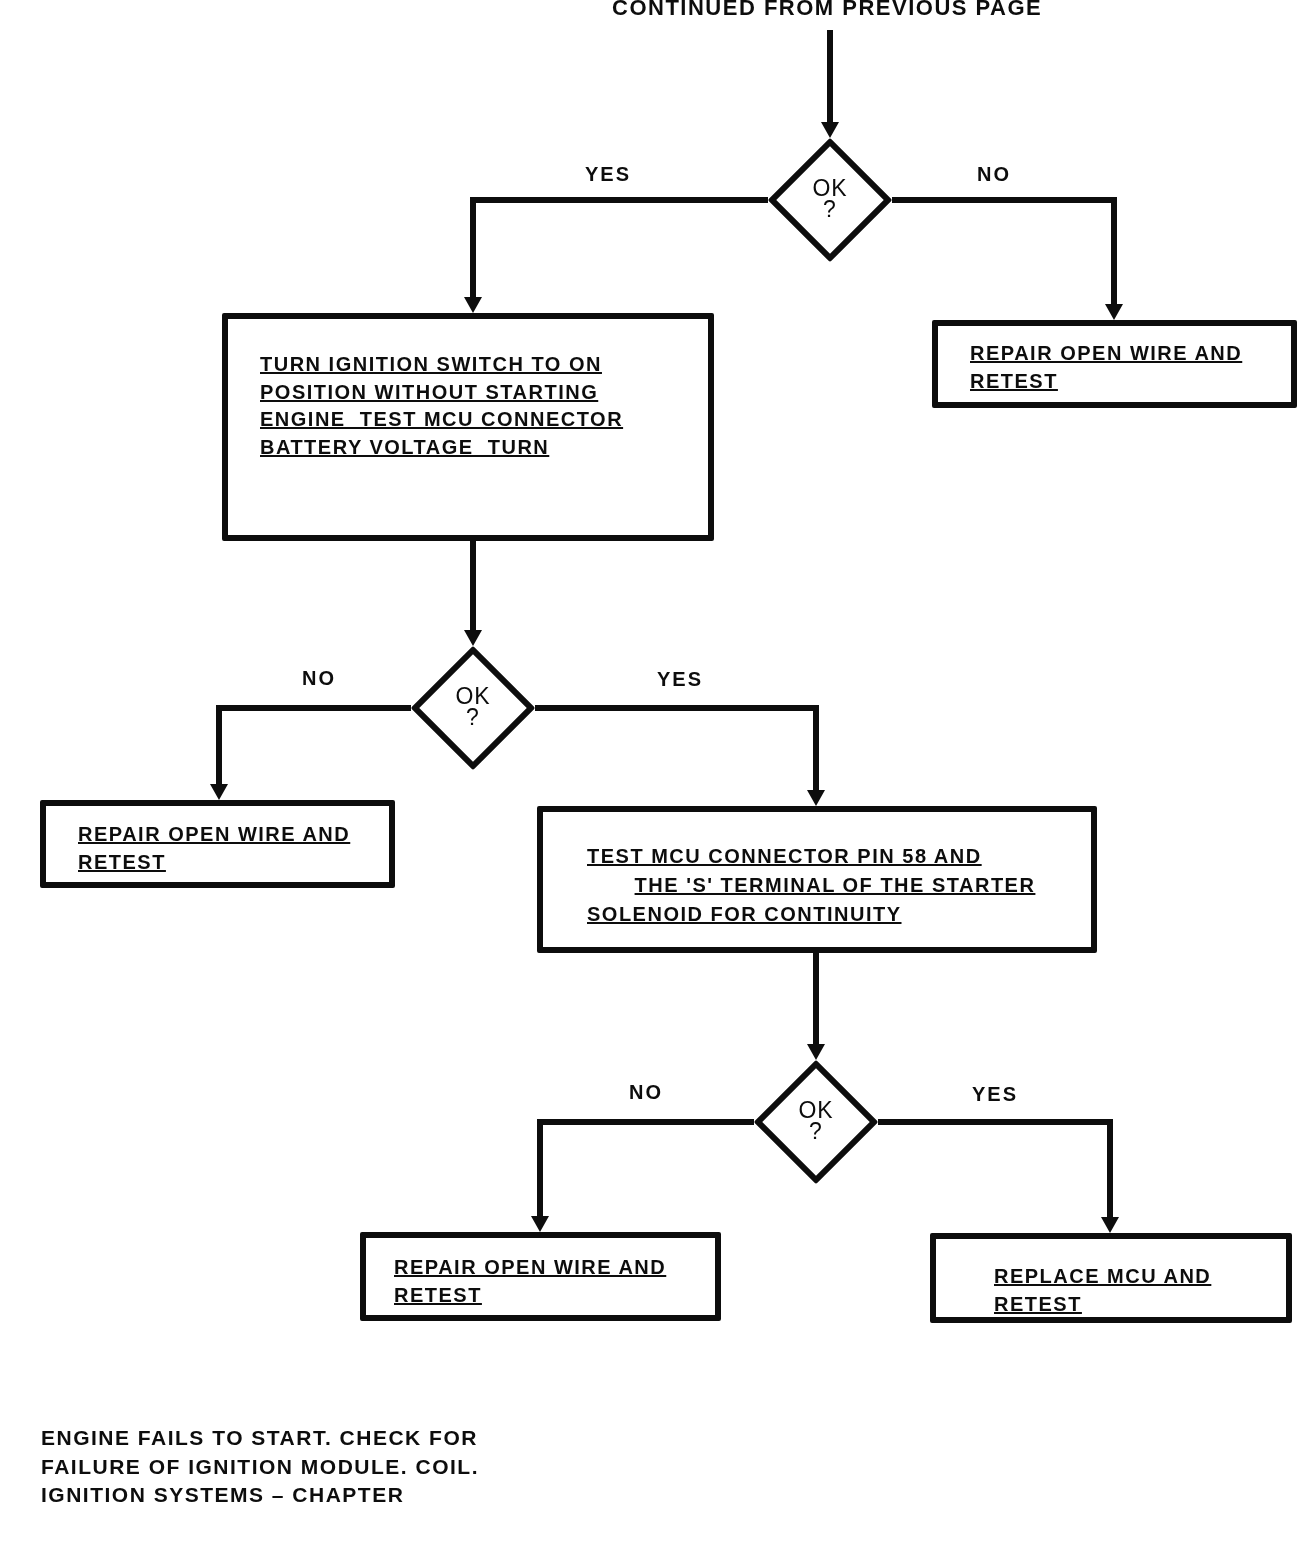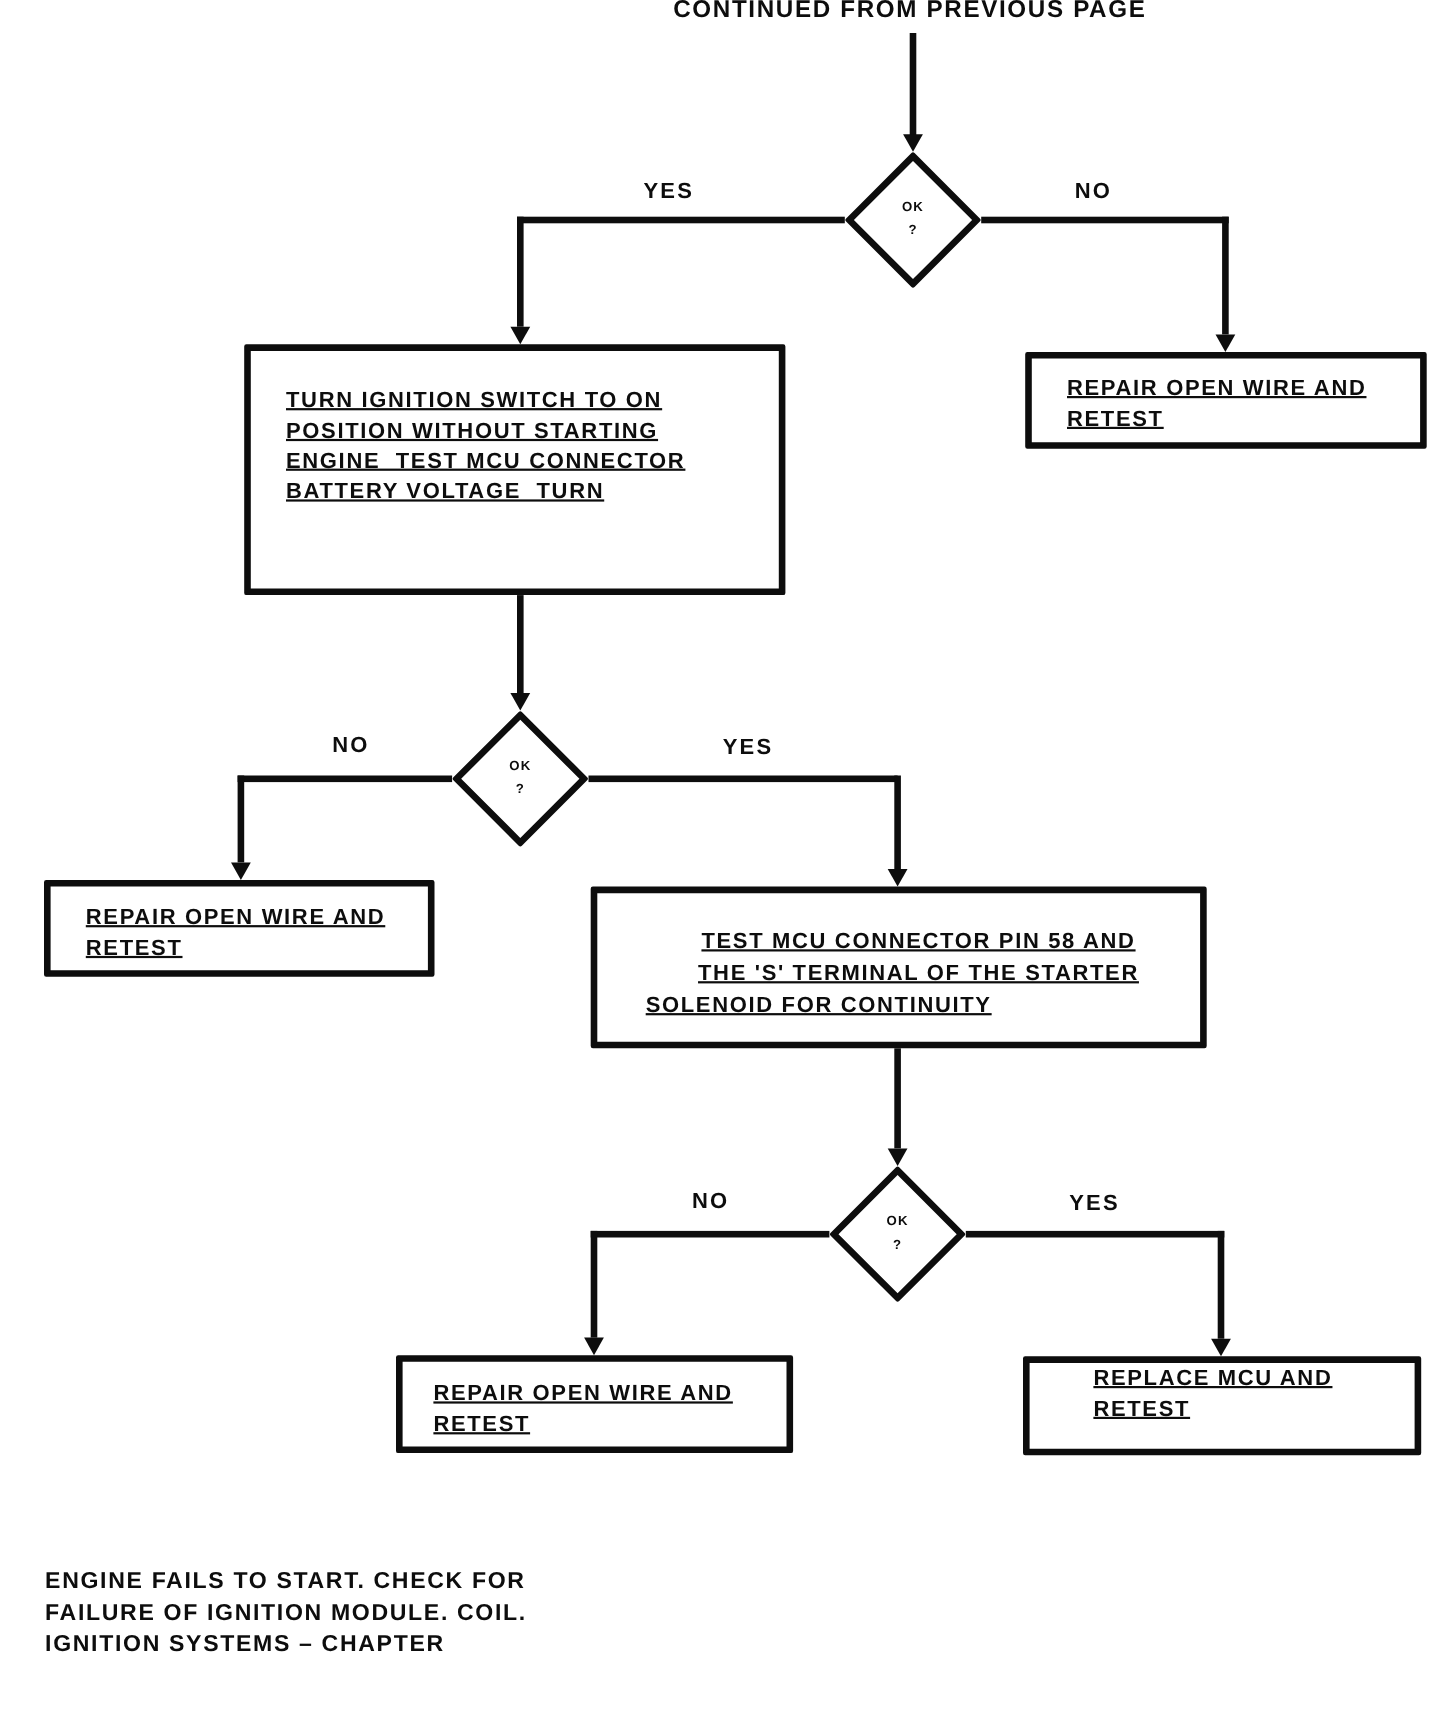--- a/index.html
+++ b/index.html
@@ -24,21 +24,21 @@
     font-size:20px; font-weight:bold; line-height:27.5px;
     letter-spacing:1.5px; white-space:pre;
   }
   .diamond {
     position:absolute; width:88px; height:88px; box-sizing:border-box;
     border:6px solid var(--ink); background:var(--paper);
     transform:rotate(45deg); border-radius:2px;
   }
   .dtext {
     position:absolute; width:80px; text-align:center;
-    font-size:12px; font-weight:bold; line-height:21px; letter-spacing:1px;
+    font-size:23px; font-weight:normal; line-height:21px; letter-spacing:1px;
   }
   .dtext div { height:21px; }
   .branch {
     position:absolute; font-size:20px; font-weight:bold; letter-spacing:2px;
   }
   .caption {
     position:absolute; font-size:22px; font-weight:bold; letter-spacing:1.5px;
     white-space:pre;
   }
   .footnote { position:absolute; }
@@ -103,21 +103,21 @@
   <div class="hline" style="left:535px; top:705px; width:281px;"></div>
   <div class="vline" style="left:813px; top:705px; height:85px;"></div>
   <div class="ah" style="left:807px; top:790px;"></div>
 
   <div class="node" style="left:40px; top:800px; width:355px; height:88px; padding:15px 6px 0 32px;">
     <div class="bl">REPAIR OPEN WIRE AND</div>
     <div class="bl">RETEST</div>
   </div>
 
   <div class="node" style="left:537px; top:806px; width:560px; height:147px; padding:30px 8px 0 44px;">
-    <div class="bl" style="line-height:29px;text-align:center;">TEST MCU CONNECTOR PIN 58 AND</div>
+    <div class="bl" style="line-height:29px;">TEST MCU CONNECTOR PIN 58 AND</div>
     <div class="bl" style="line-height:29px;text-align:center;">THE 'S' TERMINAL OF THE STARTER</div>
     <div class="bl" style="line-height:29px;">SOLENOID FOR CONTINUITY</div>
   </div>
 
   <div class="vline" style="left:813px; top:953px; height:91px;"></div>
   <div class="ah" style="left:807px; top:1044px;"></div>
 
   <div class="diamond" style="left:772px; top:1078px;"></div>
   <div class="dtext" style="left:776px; top:1100px;">
     <div>OK</div>
@@ -132,21 +132,21 @@
 
   <div class="hline" style="left:878px; top:1119px; width:235px;"></div>
   <div class="vline" style="left:1107px; top:1119px; height:98px;"></div>
   <div class="ah" style="left:1101px; top:1217px;"></div>
 
   <div class="node" style="left:360px; top:1232px; width:361px; height:89px; padding:16px 6px 0 28px;">
     <div class="bl">REPAIR OPEN WIRE AND</div>
     <div class="bl">RETEST</div>
   </div>
 
-  <div class="node" style="left:930px; top:1233px; width:362px; height:90px; padding:1px 6px 0 58px;">
+  <div class="node" style="left:930px; top:1233px; width:362px; height:90px; padding:24px 6px 0 58px;">
     <div class="bl">REPLACE MCU AND</div>
     <div class="bl">RETEST</div>
   </div>
 
   <div class="footnote" style="left:41px; top:1424px;">
     <div class="fl">ENGINE FAILS TO START. CHECK FOR</div>
     <div class="fl">FAILURE OF IGNITION MODULE. COIL.</div>
     <div class="fl">IGNITION SYSTEMS – CHAPTER</div>
   </div>
 

